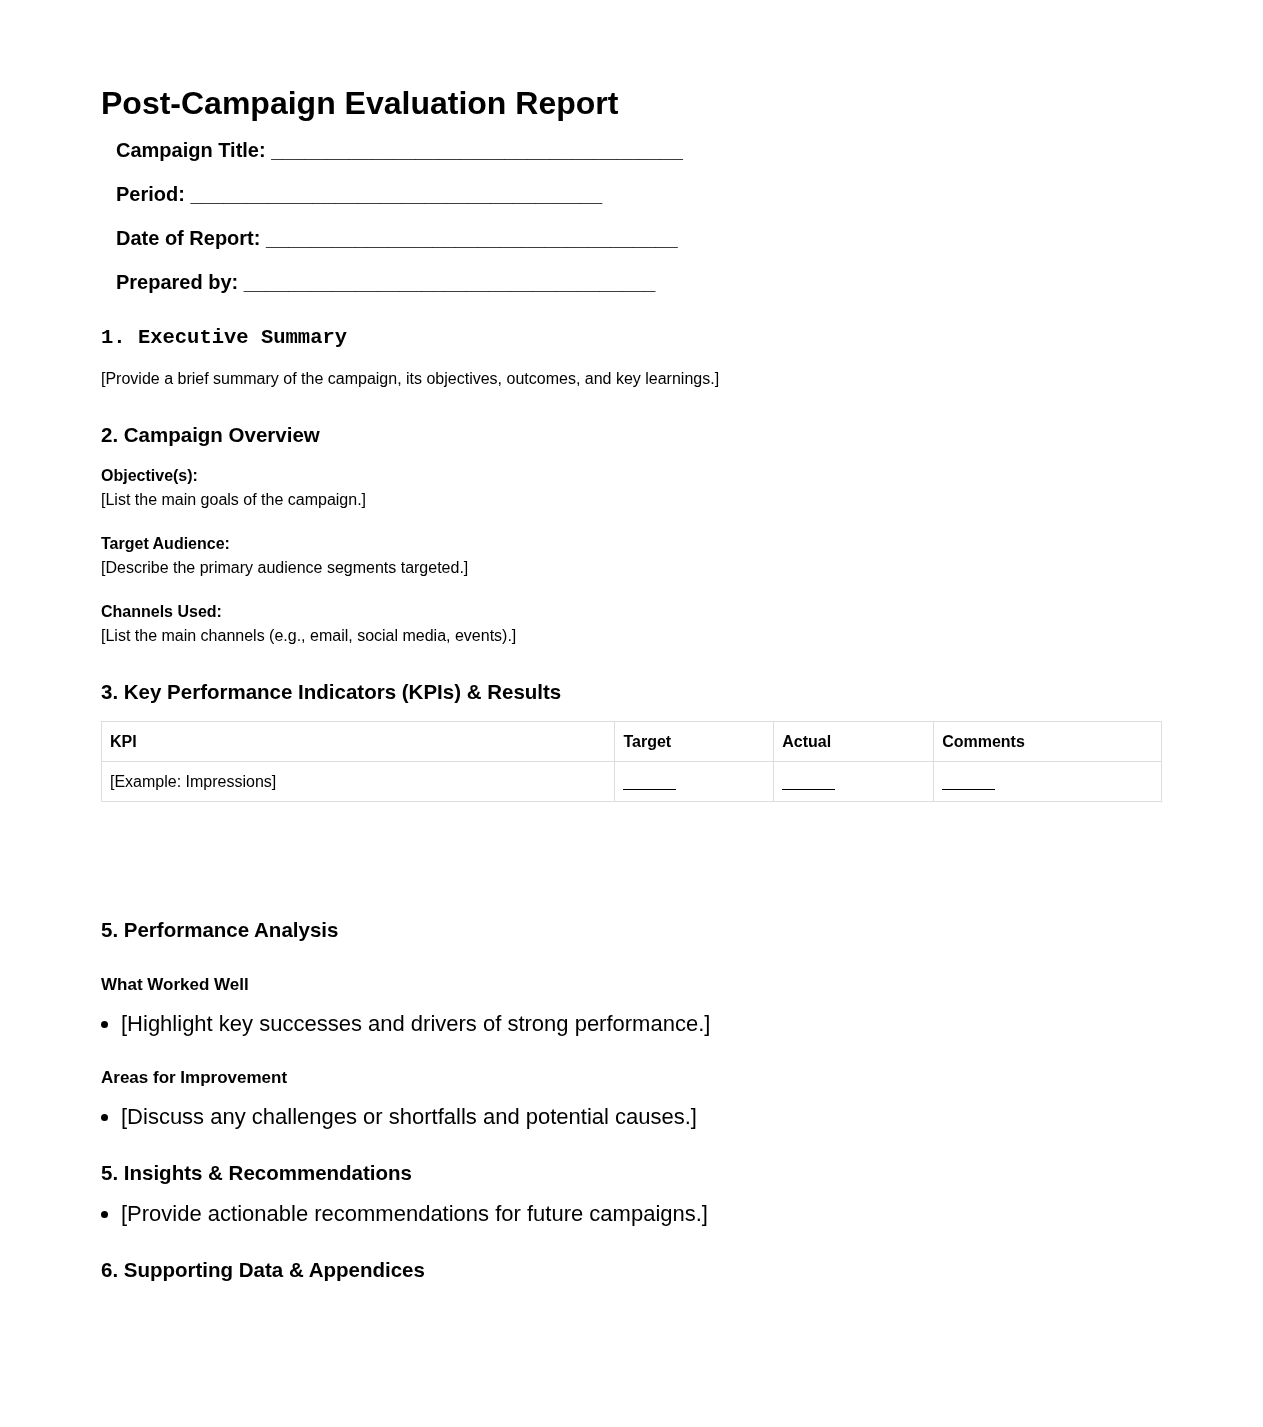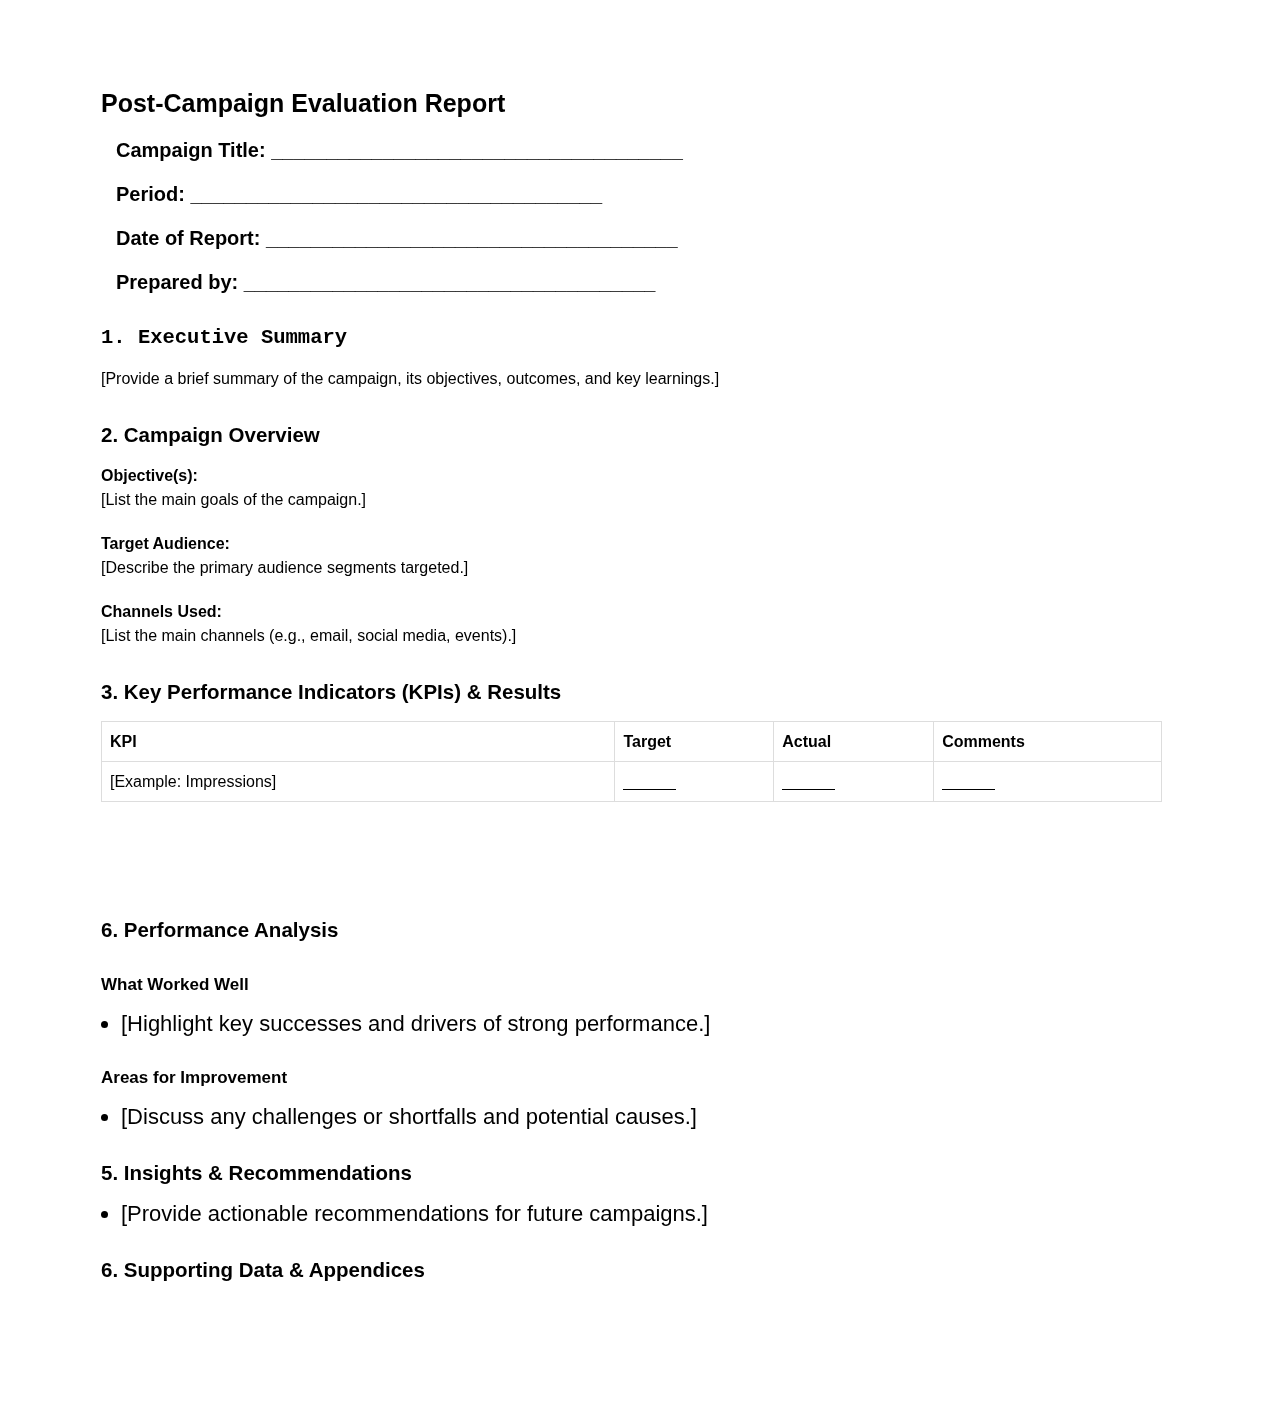--- a/index.html
+++ b/index.html
@@ -14,21 +14,21 @@
       color: #000;
       position: relative;
     }
     .page {
       position: absolute;
       left: 101px;
       top: 0;
       width: 1061px;
     }
     h1 {
-      font-size: 25px;
+      font-size: 32px;
       font-weight: bold;
       margin: 0;
       position: absolute;
       top: 84px;
       left: 0;
       line-height: 38px;
       white-space: nowrap;
     }
     .field {
       position: absolute;
@@ -162,21 +162,21 @@
     <tbody>
       <tr>
         <td>[Example: Impressions]</td>
         <td><span class="blankcell"></span></td>
         <td><span class="blankcell"></span></td>
         <td><span class="blankcell"></span></td>
       </tr>
     </tbody>
   </table>
 
-  <h2 style="top:918px;">6. Performance Analysis</h2>
+  <h2 style="top:918px;">5. Performance Analysis</h2>
   <h3 style="top:975px;">What Worked Well</h3>
   <ul class="bullets" style="top:1014px;">
     <li>[Highlight key successes and drivers of strong performance.]</li>
   </ul>
   <h3 style="top:1068px;">Areas for Improvement</h3>
   <ul class="bullets" style="top:1107px;">
     <li>[Discuss any challenges or shortfalls and potential causes.]</li>
   </ul>
 
   <h2 style="top:1161px;">5. Insights &amp; Recommendations</h2>

